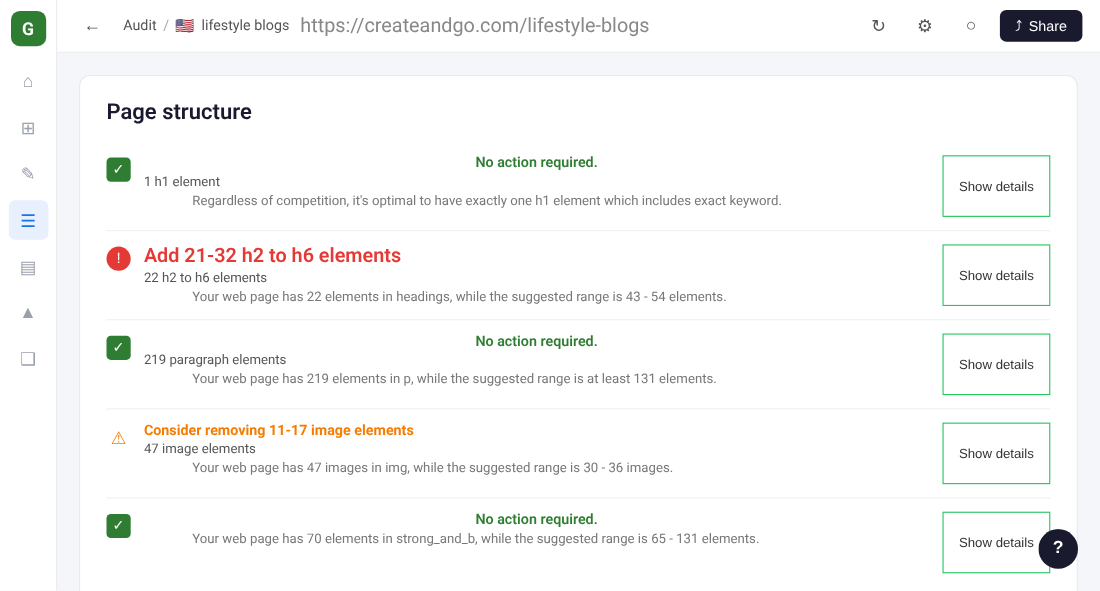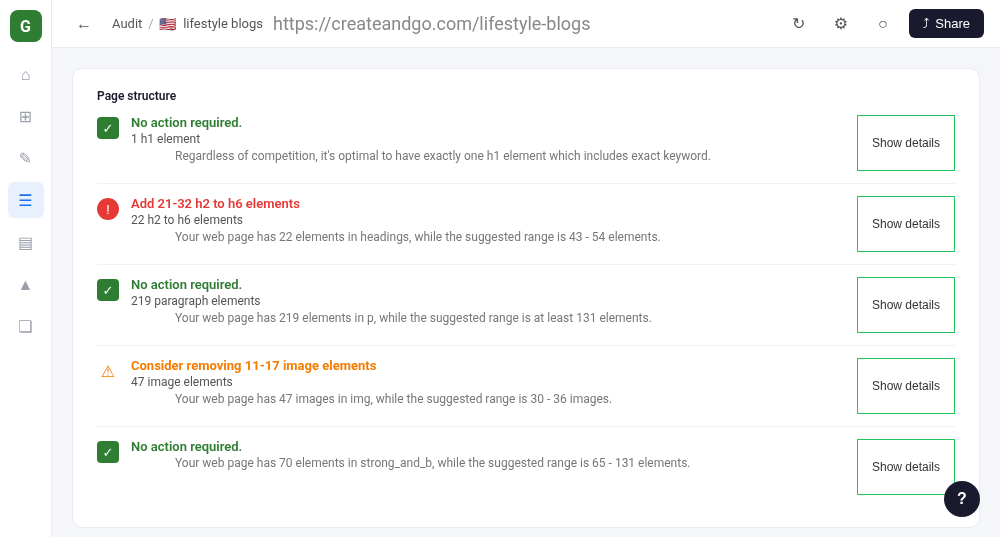--- a/index.html
+++ b/index.html
@@ -93,22 +93,22 @@
 
     .card {
       background: #fff;
       border: 1px solid #e8eaed;
       border-radius: 10px;
       padding: 20px 24px;
       margin-bottom: 16px;
     }
 
     .card-title {
-      font-size: 12px; font-weight: 600; color: #1a1a2e;
-      margin-bottom: 0;
+      font-size: 20px; font-weight: 600; color: #1a1a2e;
+      margin-bottom: 16px;
     }
 
     .audit-item {
       display: flex; align-items: flex-start;
       padding: 12px 0;
       border-bottom: 1px solid #f0f0f0;
       gap: 12px;
     }
     .audit-item:last-child { border-bottom: none; }
 
@@ -121,22 +121,22 @@
       background: #2e7d32; color: #fff;
     }
     .audit-icon.error {
       background: #e53935; color: #fff; border-radius: 50%;
     }
     .audit-icon.warning {
       color: #f57c00; font-size: 16px; background: transparent;
     }
 
     .audit-content { flex: 1; }
-    .audit-title-ok { font-size: 13px; font-weight: 600; color: #2e7d32; margin-bottom: 2px; }
-    .audit-title-err { font-size: 13px; font-weight: 600; color: #e53935; margin-bottom: 2px; }
+    .audit-title-ok { font-size: 13px; font-weight: 600; color: #2e7d32; margin-bottom: 2px; text-align: center; }
+    .audit-title-err { font-size: 18px; font-weight: 600; color: #e53935; margin-bottom: 2px; }
     .audit-title-warn { font-size: 13px; font-weight: 700; color: #f57c00; margin-bottom: 2px; }
     .audit-sub { font-size: 12px; color: #555; margin-bottom: 3px; }
     .audit-desc { font-size: 12px; color: #777; margin-left: 44px; }
 
     .show-details-btn {
       background: #fff;
       border: 1px solid #22c55e;
       border-radius: 0;
       padding: 20px 14px;
       font-size: 12px;

